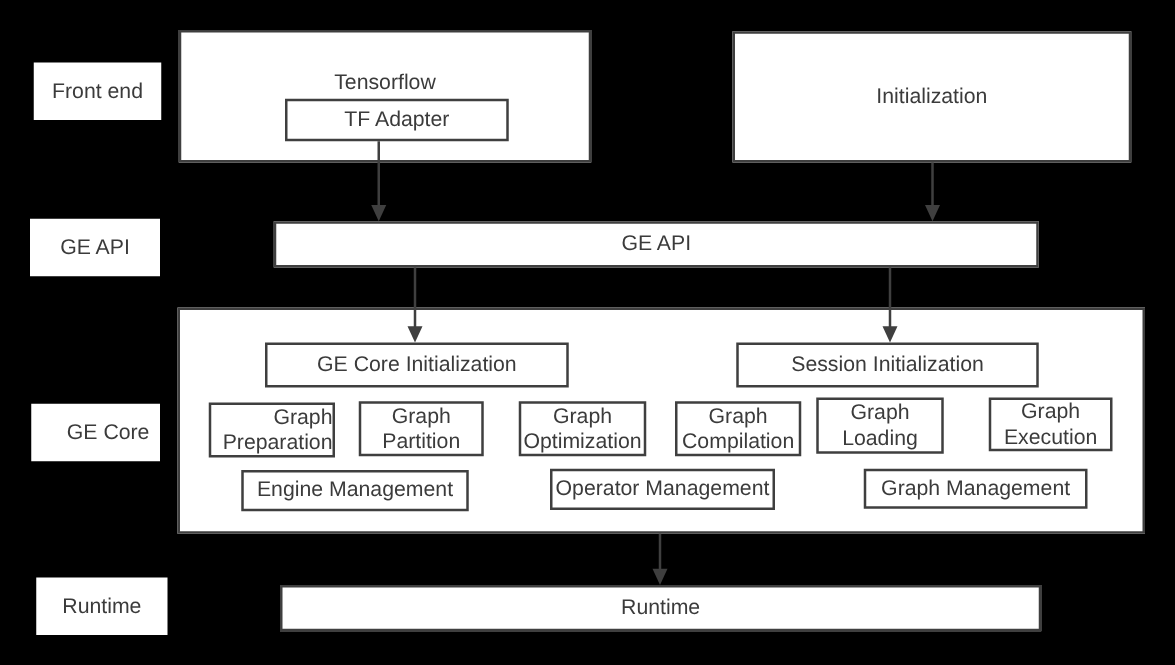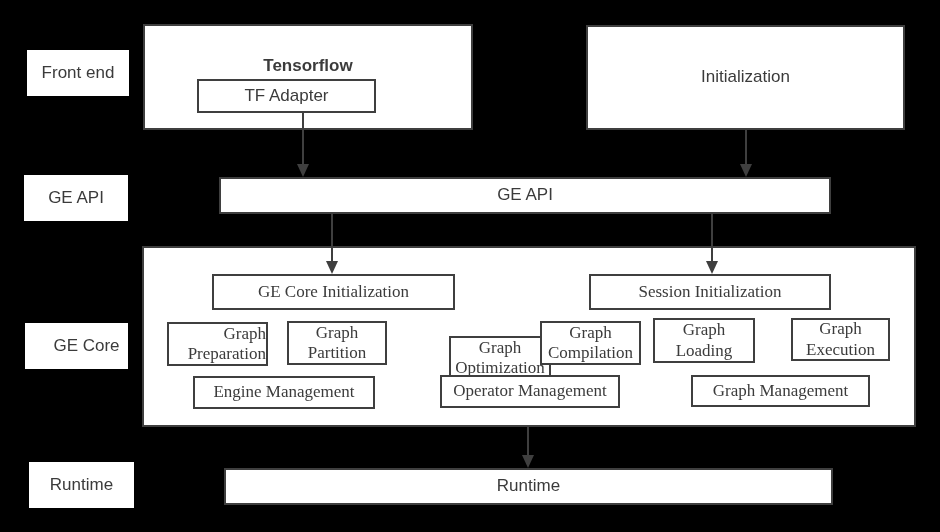--- a/index.html
+++ b/index.html
@@ -37,21 +37,20 @@
     display: flex;
     align-items: center;
     justify-content: center;
     text-align: center;
   }
   .container-label {
     position: absolute;
     left: 0;
     width: 100%;
     text-align: center;
-    font-weight: bold;
   }
   .arrow-line {
     position: absolute;
     width: 2px;
     background: var(--line);
     z-index: 4;
   }
   .arrow-head {
     position: absolute;
     width: 0;
@@ -64,33 +63,33 @@
 
   
   #lbl-front-end { left: 27px;  top: 50px;  width: 102px; height: 46px; }
   #lbl-ge-api    { left: 24px;  top: 175px; width: 104px; height: 46px; }
   #lbl-ge-core   { left: 25px;  top: 323px; width: 103px; height: 46px; padding-left: 20px; }
   #lbl-runtime   { left: 29px;  top: 462px; width: 105px; height: 46px; }
 
   
   #box-tensorflow { left: 143px; top: 24px; width: 330px; height: 106px; display: block; }
   #tensorflow-title { top: 30px; }
-  #box-tf-adapter { left: 52px; top: 53px; width: 179px; height: 34px; text-align: center; }
+  #box-tf-adapter { left: 83px; top: 53px; width: 179px; height: 34px; text-align: center; }
   #box-mindexpression { left: 586px; top: 25px; width: 319px; height: 105px; }
 
   
   #box-ge-api { left: 219px; top: 177px; width: 612px; height: 37px; }
 
   
-  #box-ge-core { left: 142px; top: 246px; width: 774px; height: 181px; display: block; font-family: Liberation Serif, serif; }
+  #box-ge-core { left: 142px; top: 246px; width: 774px; height: 181px; display: block; }
   #box-ge-core-init      { left: 68px;  top: 26px;  width: 243px; height: 36px; }
   #box-session-init      { left: 445px; top: 26px;  width: 242px; height: 36px; }
   #box-graph-preparation { left: 23px;  top: 74px;  width: 101px; height: 44px; text-align: right; }
   #box-graph-partition   { left: 143px; top: 73px;  width: 100px; height: 44px; }
-  #box-graph-optimization{ left: 271px; top: 88px;  width: 102px; height: 44px; margin-left: 34px; }
+  #box-graph-optimization{ left: 271px; top: 73px;  width: 102px; height: 44px; }
   #box-graph-compilation { left: 396px; top: 73px;  width: 101px; height: 44px; }
   #box-graph-loading     { left: 509px; top: 70px;  width: 102px; height: 45px; }
   #box-graph-execution   { left: 647px; top: 70px;  width: 99px;  height: 43px; }
   #box-engine-mgmt       { left: 49px;  top: 128px; width: 182px; height: 33px; }
   #box-operator-mgmt     { left: 296px; top: 127px; width: 180px; height: 33px; }
   #box-graph-mgmt        { left: 547px; top: 127px; width: 179px; height: 32px; }
 
   
   #box-runtime { left: 224px; top: 468px; width: 609px; height: 37px; }
 

